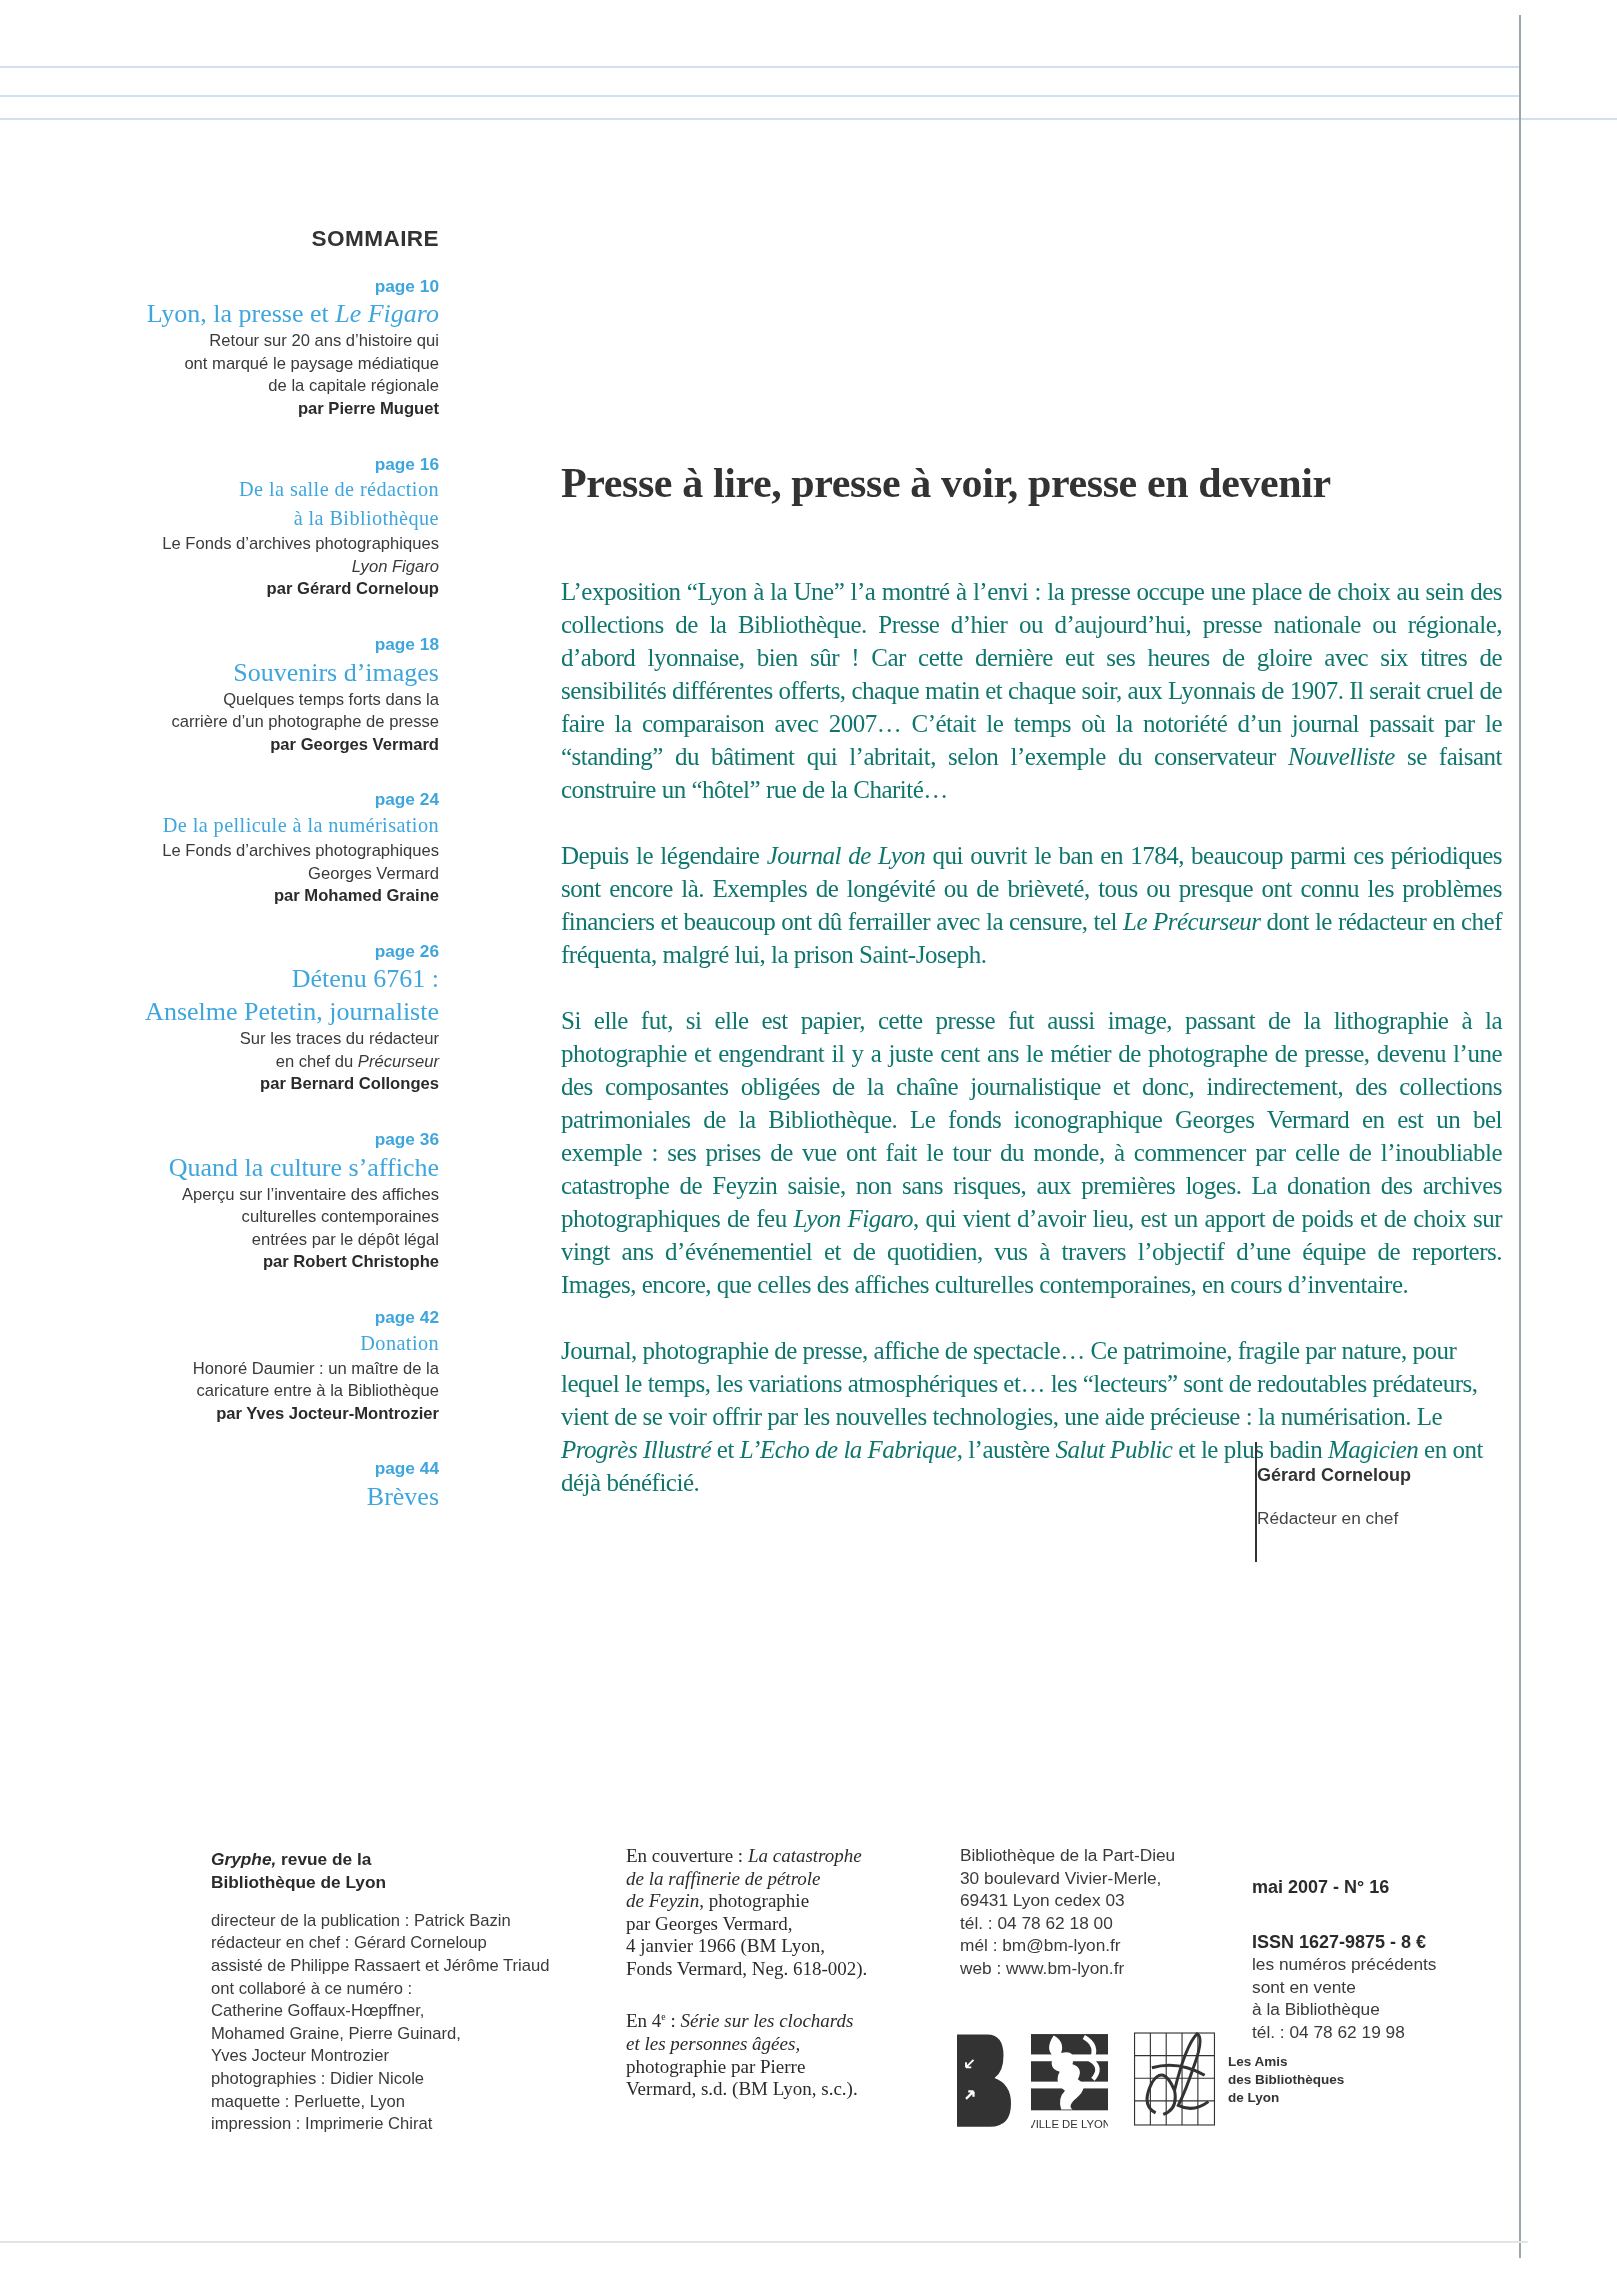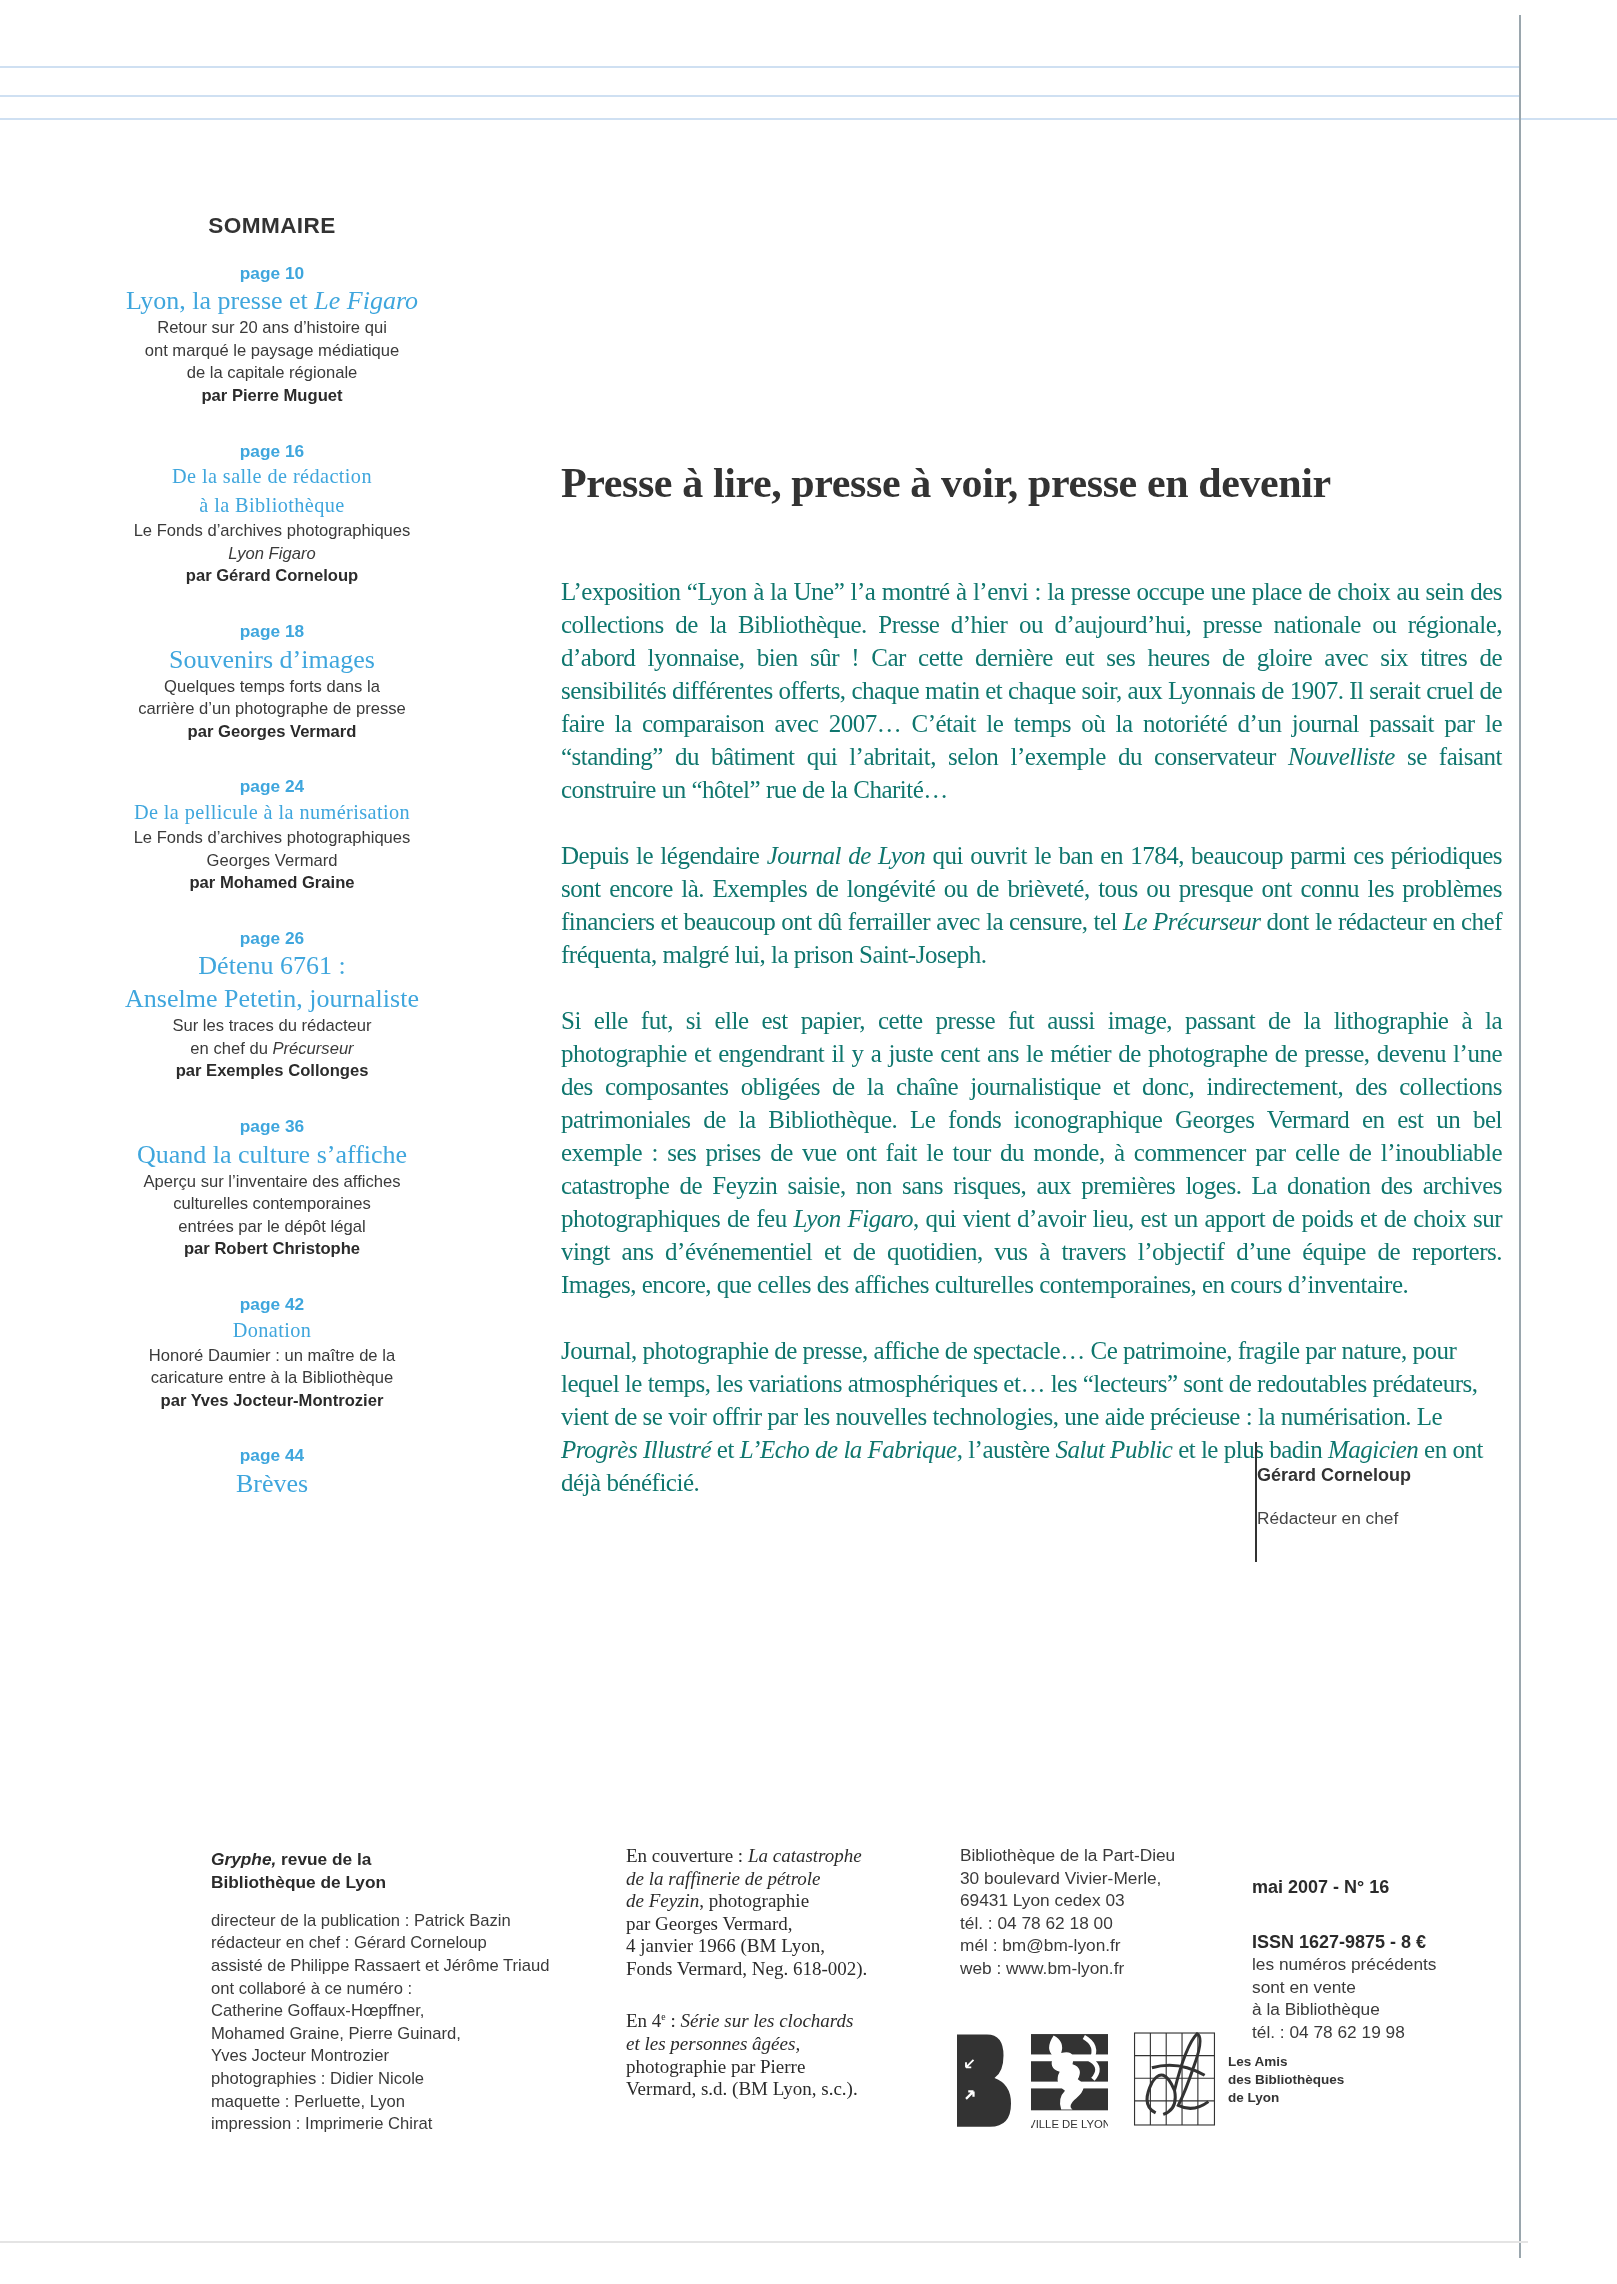--- a/index.html
+++ b/index.html
@@ -1,21 +1,21 @@
 <!DOCTYPE html>
 <html style="font-size:12px"><head>
   <meta charset="utf-8">
   <style>
     html, body { margin: 0; padding: 0; background: #ffffff; }
     body { width: 1617px; height: 2284px; position: relative; overflow: hidden; color: #2b2b2b; }
     .hline { position: absolute; left: 0; height: 2.3px; background: #cfe0f2; }
     .vline { position: absolute; width: 2.3px; background: #9aa6ad; }
 
     
-    #sommaire { position: absolute; left: 105px; top: 213px; width: 334px; text-align: center; }
+    #sommaire { position: absolute; left: 105px; top: 226px; width: 334px; text-align: right; }
     #sommaire-title { font-family: "Liberation Sans", sans-serif; font-weight: bold; font-size: 22.6px; letter-spacing: 0.4px; color: #333; margin-bottom: 22.6px; }
     .toc-entry { margin-bottom: 32px; }
     .toc-page { font-family: "Liberation Sans", sans-serif; font-weight: bold; color: #3fa6dd; font-size: 17.3px; line-height: 22.6px; }
     .toc-title { font-family: "Liberation Serif", serif; color: #3fa6dd; font-size: 26px; line-height: 33px; }
     .toc-title.small { font-size: 20.3px; line-height: 29px; letter-spacing: 0.4px; }
     .toc-desc { font-family: "Liberation Sans", sans-serif; color: #3a3a3a; font-size: 16.6px; line-height: 22.6px; }
     .toc-author { font-family: "Liberation Sans", sans-serif; font-weight: bold; color: #2b2b2b; font-size: 16.6px; line-height: 22.6px; }
     .it { font-style: italic; }
 
     
@@ -101,21 +101,21 @@
   <div class="toc-entry">
     <div class="toc-page">page 26</div>
     <div class="toc-title">
       <div>Détenu 6761 :</div>
       <div>Anselme Petetin, journaliste</div>
     </div>
     <div class="toc-desc">
       <div>Sur les traces du rédacteur</div>
       <div><span>en chef du </span><span class="it">Précurseur</span></div>
     </div>
-    <div class="toc-author">par Exemples Collonges</div>
+    <div class="toc-author">par Bernard Collonges</div>
   </div>
 
   <div class="toc-entry">
     <div class="toc-page">page 36</div>
     <div class="toc-title">Quand la culture s’affiche</div>
     <div class="toc-desc">
       <div>Aperçu sur l’inventaire des affiches</div>
       <div>culturelles contemporaines</div>
       <div>entrées par le dépôt légal</div>
     </div>

